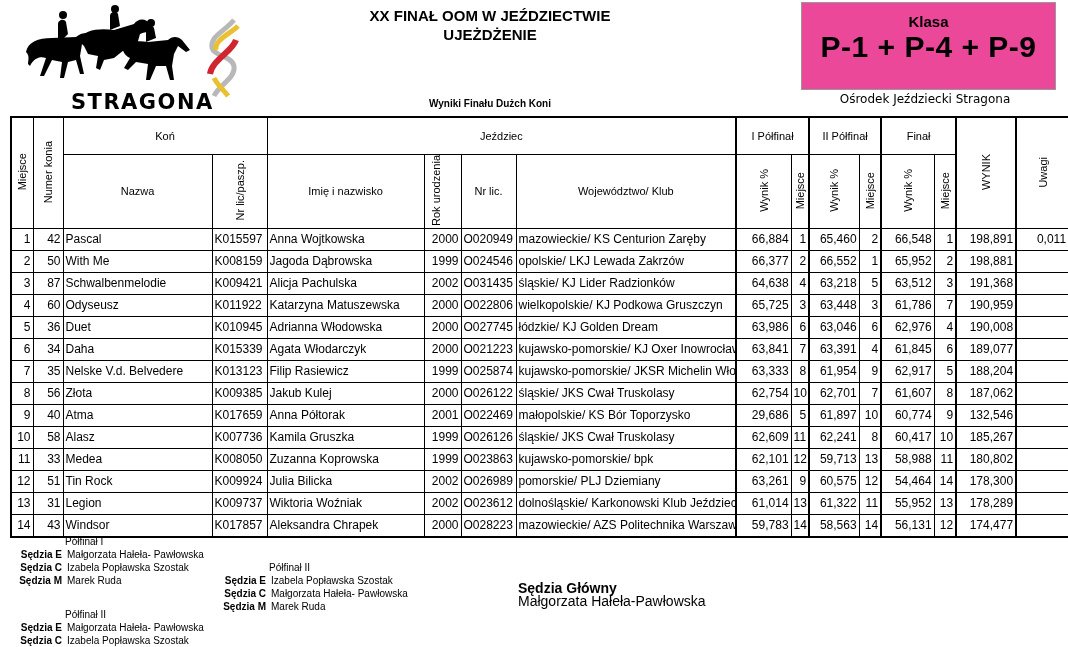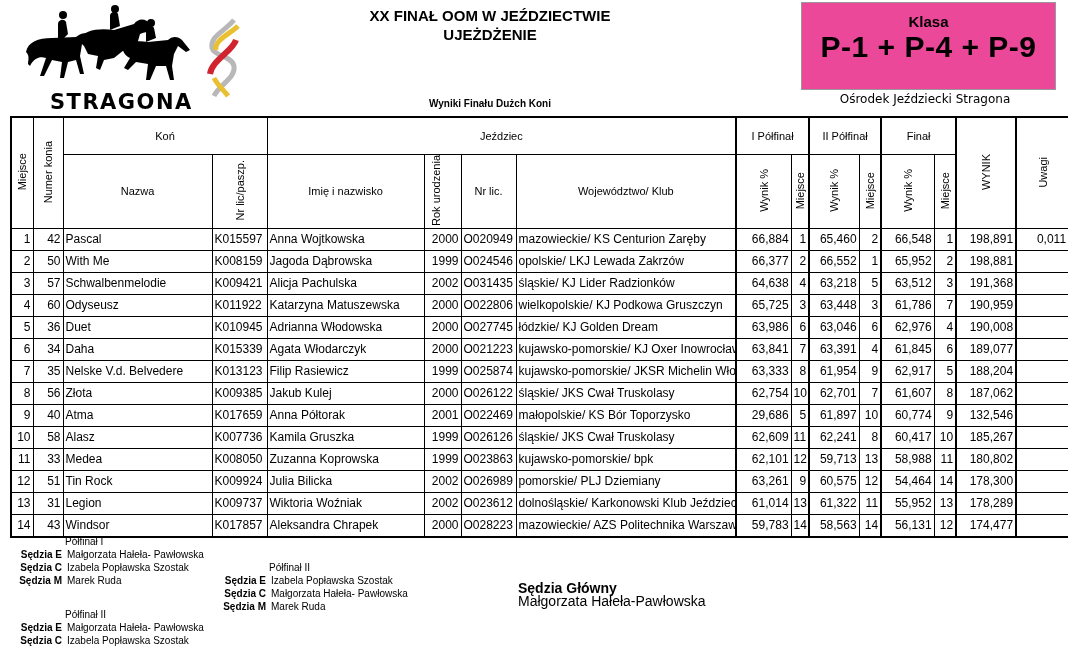--- a/index.html
+++ b/index.html
@@ -1,18 +1,18 @@
 <!DOCTYPE html>
 <html><head>
 <meta charset="utf-8">
 <style>
   html, body { margin: 0; padding: 0; background: #ffffff; }
   body { width: 1068px; height: 647px; position: relative; overflow: hidden; font-family: "Liberation Sans", sans-serif; color: #000; }
   .logo { position: absolute; left: 18px; top: 4px; width: 240px; height: 108px; }
-  .logo-text { position: absolute; left: 32px; top: 86px; font-family: "DejaVu Sans", sans-serif; font-weight: bold; font-size: 21px; letter-spacing: 1.5px; }
+  .logo-text { position: absolute; left: 53px; top: 86px; font-family: "DejaVu Sans", sans-serif; font-weight: bold; font-size: 21px; letter-spacing: 1.5px; }
   .title-block { position: absolute; left: 340px; top: 6px; width: 300px; text-align: center; font-weight: bold; font-size: 15px; line-height: 19px; }
   .subtitle { position: absolute; left: 360px; top: 98px; width: 260px; text-align: center; font-weight: bold; font-size: 10px; }
   .klasa-box { position: absolute; left: 801px; top: 2px; width: 253px; height: 86px; background: #ec4899; border: 1px solid #999; text-align: center; }
   .klasa-label { font-weight: bold; font-size: 15px; margin-top: 10px; }
   .klasa-value { font-weight: bold; font-size: 30px; letter-spacing: 0.5px; }
   .venue { position: absolute; left: 810px; top: 92px; width: 230px; text-align: center; font-family: "DejaVu Sans", sans-serif; font-size: 12px; }
 
   table.results { position: absolute; left: 10px; top: 116px; border-collapse: collapse; table-layout: fixed; width: 1058px; font-size: 11px; }
   table.results td, table.results th { border: 1px solid #000; padding: 0 2px; overflow: hidden; white-space: nowrap; font-weight: normal; }
   table.results { border: 2px solid #000; }
@@ -154,21 +154,21 @@
         <td class="pl">2</td>
         <td class="sc thick-l">66,552</td>
         <td class="pl">1</td>
         <td class="sc thick-l">65,952</td>
         <td class="pl">2</td>
         <td class="total thick-l">198,881</td>
         <td class="uw thick-l"></td>
       </tr>
       <tr class="row">
         <td class="num pl">3</td>
-        <td class="big">57</td>
+        <td class="big">87</td>
         <td class="bold">Schwalbenmelodie</td>
         <td class="small">K009421</td>
         <td class="bold">Alicja Pachulska</td>
         <td class="num" style="font-size: 12px;">2002</td>
         <td class="small">O031435</td>
         <td class="small">śląskie/ KJ Lider Radzionków</td>
         <td class="sc thick-l">64,638</td>
         <td class="pl">4</td>
         <td class="sc thick-l">63,218</td>
         <td class="pl">5</td>

